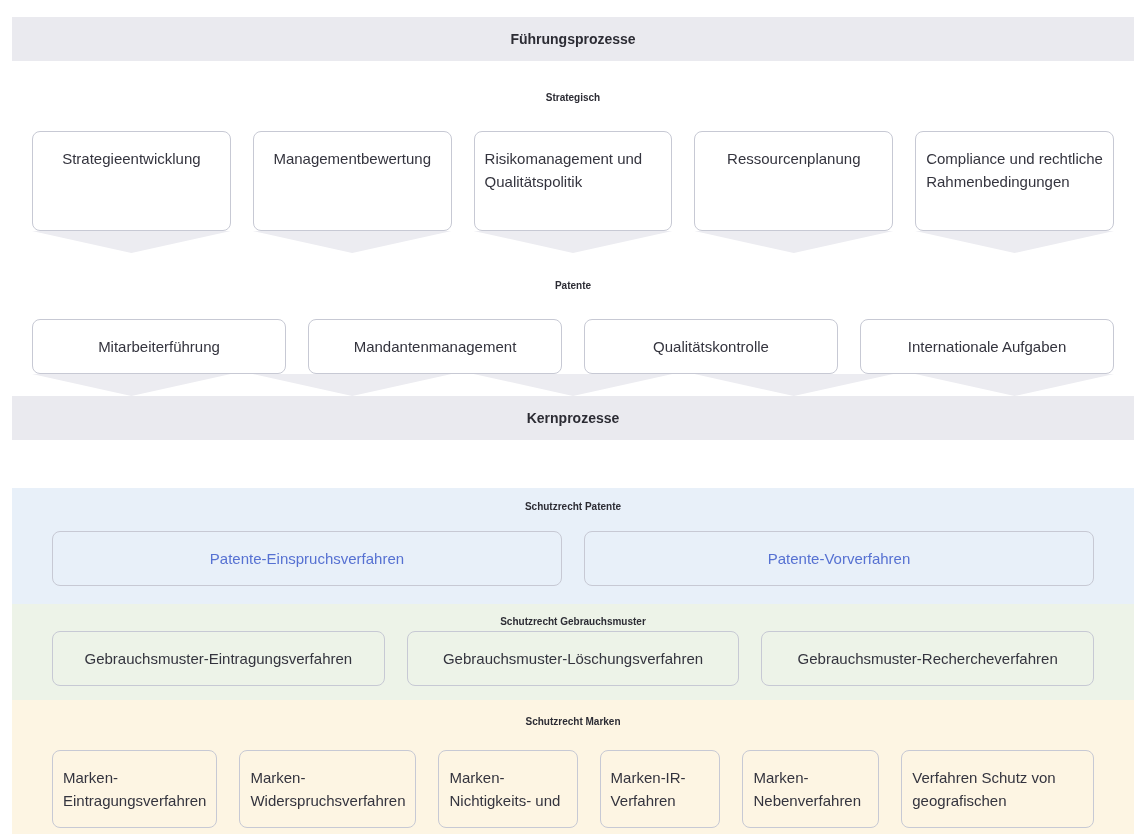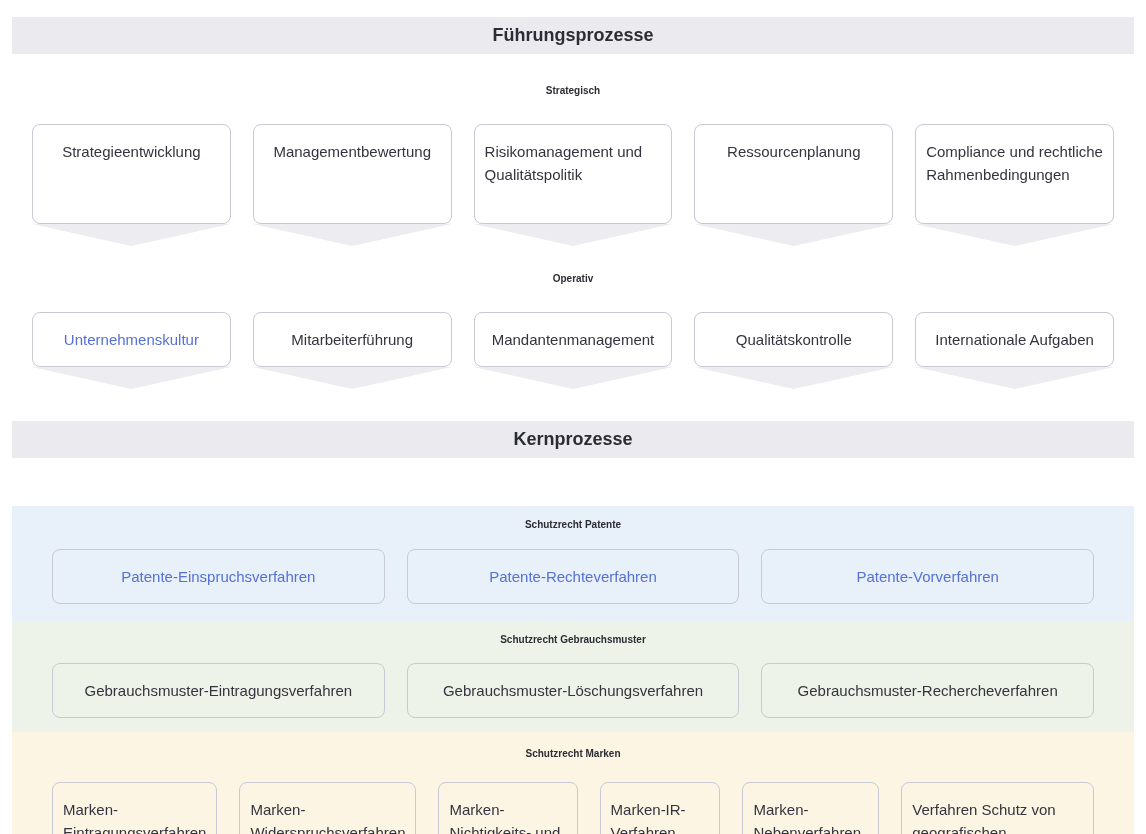--- a/index.html
+++ b/index.html
@@ -10,26 +10,26 @@
   }
   .page {
     width: 1146px;
     height: 834px;
     overflow: hidden;
     box-sizing: border-box;
     padding: 17px 12px 0;
     background: #ffffff;
   }
   .banner {
-    height: 37px;
+    height: 44px;
     background: var(--banner-bg, #eaeaef);
     display: flex;
     align-items: center;
     justify-content: center;
-    font-size: 18px;
+    font-size: 14px;
     font-weight: bold;
     color: var(--heading-text, #2c2c34);
   }
   .subheading {
     text-align: center;
     font-size: 10px;
     font-weight: bold;
     color: var(--heading-text, #2c2c34);
     line-height: 18px;
   }
@@ -66,30 +66,30 @@
     gap: 22px;
     padding: 0 20px;
   }
   .chevron-cell { flex: 1 1 0; }
   .chevron {
     height: 22px;
     width: 100%;
     background: var(--chevron, #ececf1);
     clip-path: polygon(0 0, 100% 0, 50% 100%);
   }
-  .banner.kern { margin-top: 32px; }
+  .banner.kern { }
   .section {
     margin-top: 18px;
     padding: 10px 20px 18px;
   }
   .section .subheading { margin: 0 0 15px; }
   .section .pbox { background: transparent; }
   .section-patente        { background: var(--section-patente, #e8f0f9); margin-top: 48px; }
   .section-gebrauchsmuster{ background: var(--section-gebrauchsmuster, #edf3e8); margin-top: 0; padding: 9px 20px 14px; }
-  .section-gebrauchsmuster .subheading { margin-bottom: 14px; }
+  .section-gebrauchsmuster .subheading { margin-bottom: 0; }
   .section-marken         { background: var(--section-marken, #fdf5e3); margin-top: 0; padding: 13px 20px 20px; min-height: 120px; }
   .section-marken .subheading { margin-bottom: 19px; }
   .row-marken .pbox { flex: 1 1 auto; }
 </style>
 </head>
 <body>
 
 <div class="page">
 
   <div class="banner">
@@ -127,26 +127,23 @@
         <div class="chevron"></div>
       </div>
     <div class="chevron-cell">
         <div class="chevron"></div>
       </div>
     <div class="chevron-cell">
         <div class="chevron"></div>
       </div>
   </div>
 
-  <div class="subheading operativ">Operativ</div>
+  <div class="subheading operativ">Patente</div>
 
   <div class="box-row row-operativ">
-    <div class="pbox link">
-        <span>Unternehmenskultur</span>
-      </div>
     <div class="pbox">
         <span>Mitarbeiterführung</span>
       </div>
     <div class="pbox">
         <span>Mandantenmanagement</span>
       </div>
     <div class="pbox">
         <span>Qualitätskontrolle</span>
       </div>
     <div class="pbox">
@@ -176,23 +173,20 @@
     <span>Kernprozesse</span>
   </div>
 
   <div class="section section-patente">
     <div class="subheading">Schutzrecht Patente</div>
     <div class="box-row row-patente">
       <div class="pbox link">
           <span>Patente-Einspruchsverfahren</span>
         </div>
       <div class="pbox link">
-          <span>Patente-Rechteverfahren</span>
-        </div>
-      <div class="pbox link">
           <span>Patente-Vorverfahren</span>
         </div>
     </div>
   </div>
 
   <div class="section section-gebrauchsmuster">
     <div class="subheading">Schutzrecht Gebrauchsmuster</div>
     <div class="box-row row-gebrauchsmuster">
       <div class="pbox">
           <span>Gebrauchsmuster-Eintragungsverfahren</span>

